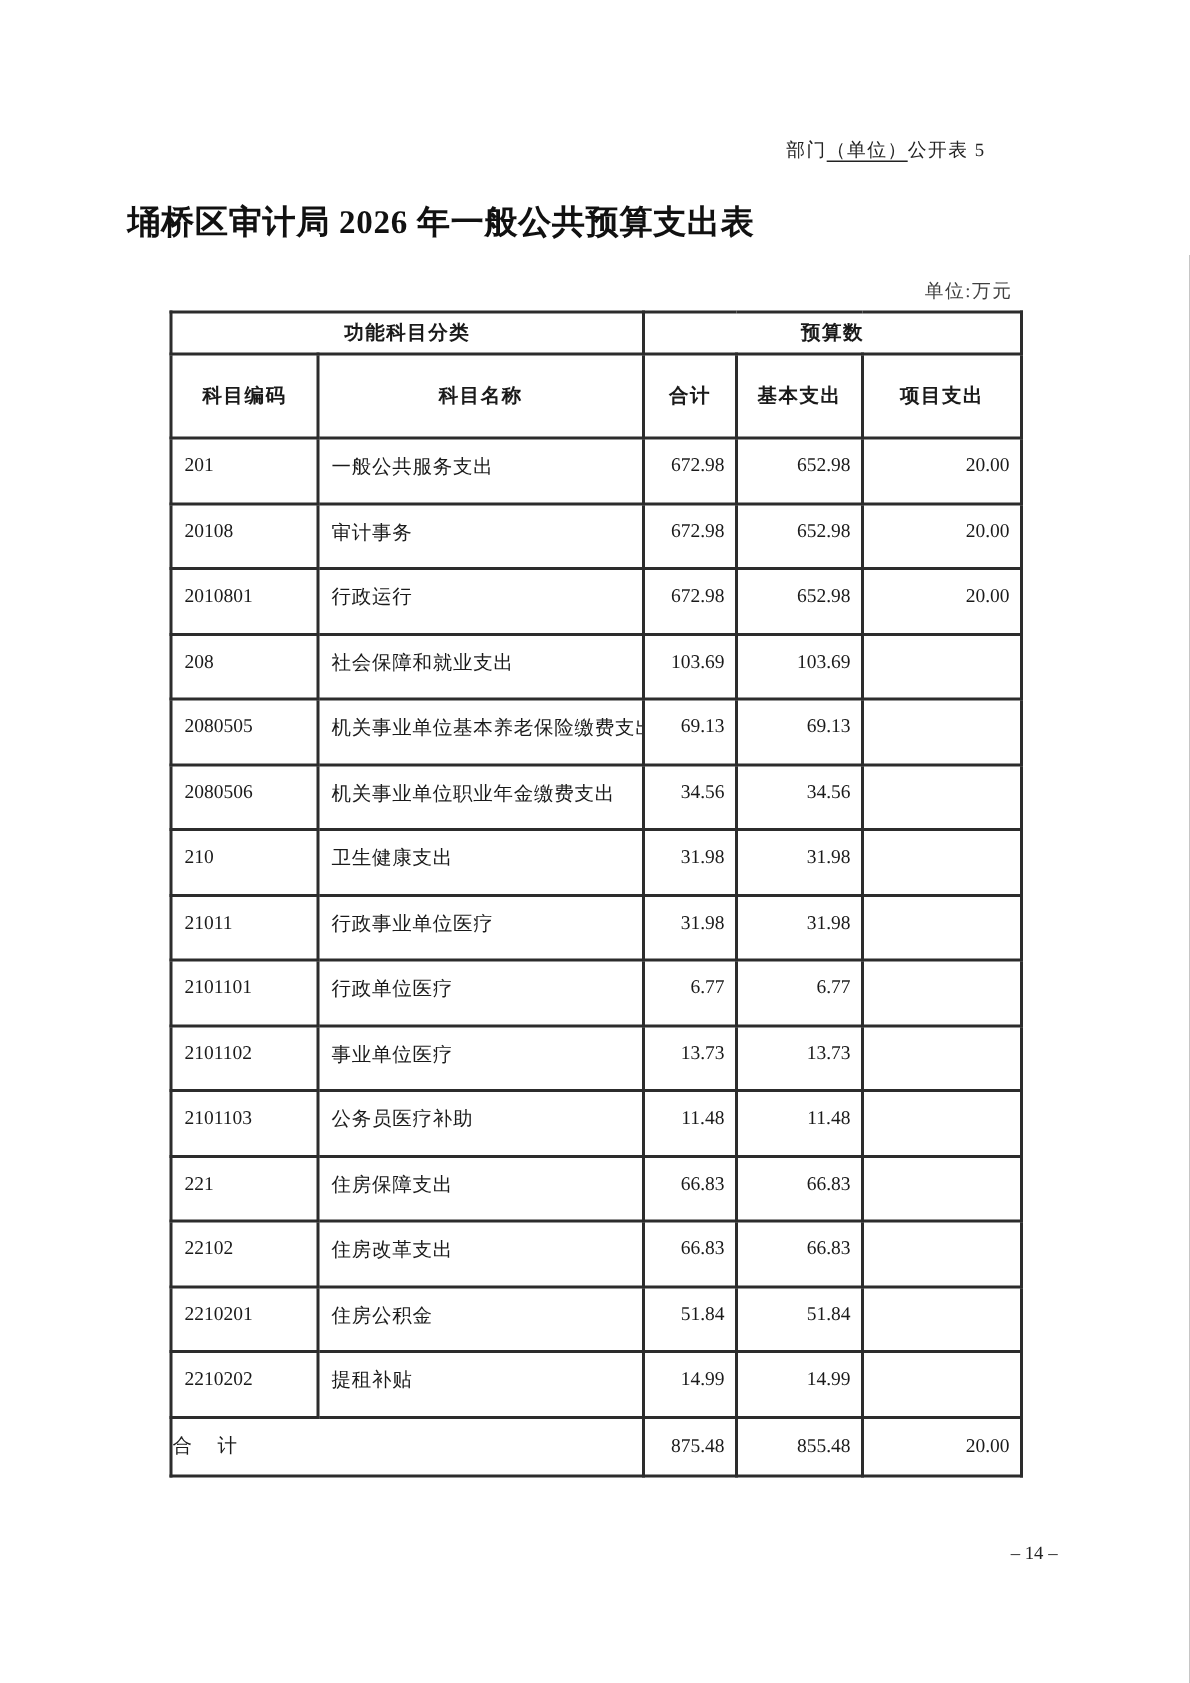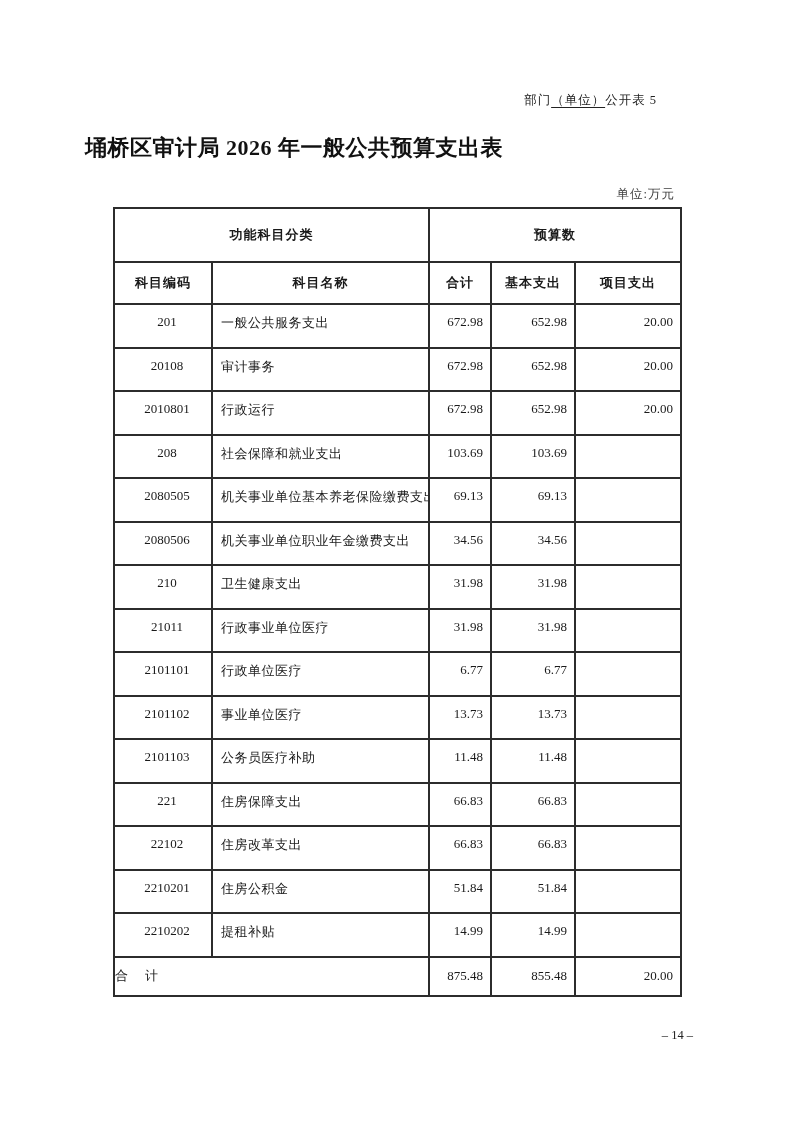--- a/index.html
+++ b/index.html
@@ -56,38 +56,38 @@
     overflow: hidden;
     white-space: nowrap;
   }
   table.budget thead th {
     font-weight: 700;
     text-align: center;
     vertical-align: middle;
     font-size: 13px;
     letter-spacing: 1px;
   }
-  table.budget thead tr.group-row { height: 54px; }
-  table.budget thead tr.col-row { height: 42px; }
+  table.budget thead tr.group-row { height: 28px; }
+  table.budget thead tr.col-row { height: 56px; }
   table.budget tbody.rows tr { height: 43.5px; }
   table.budget tbody.rows td { vertical-align: top; padding-top: 9px; }
-  td.code { text-align: center; padding-left: 8px; font-size: 13.5px; }
+  td.code { text-align: left; padding-left: 8px; font-size: 13.5px; }
   td.name { text-align: left; padding-left: 8px; font-size: 12.5px; letter-spacing: 0.5px; }
   td.num  { text-align: right; padding-right: 7px; font-size: 12.5px; }
   table.budget tbody.total-section tr { height: 39px; }
   table.budget tbody.total-section td { vertical-align: middle; }
   td.total-label {
     font-weight: 400;
     font-size: 14px;
     letter-spacing: 2px;
   }
   .pagenum {
     position: absolute;
     top: 1028px;
-    right: 100px;
+    right: 88px;
     font-size: 12.5px;
     color: #222;
   }
 </style>
 </head>
 <body>
 
 <div class="page">
 
   <div class="header-note">

